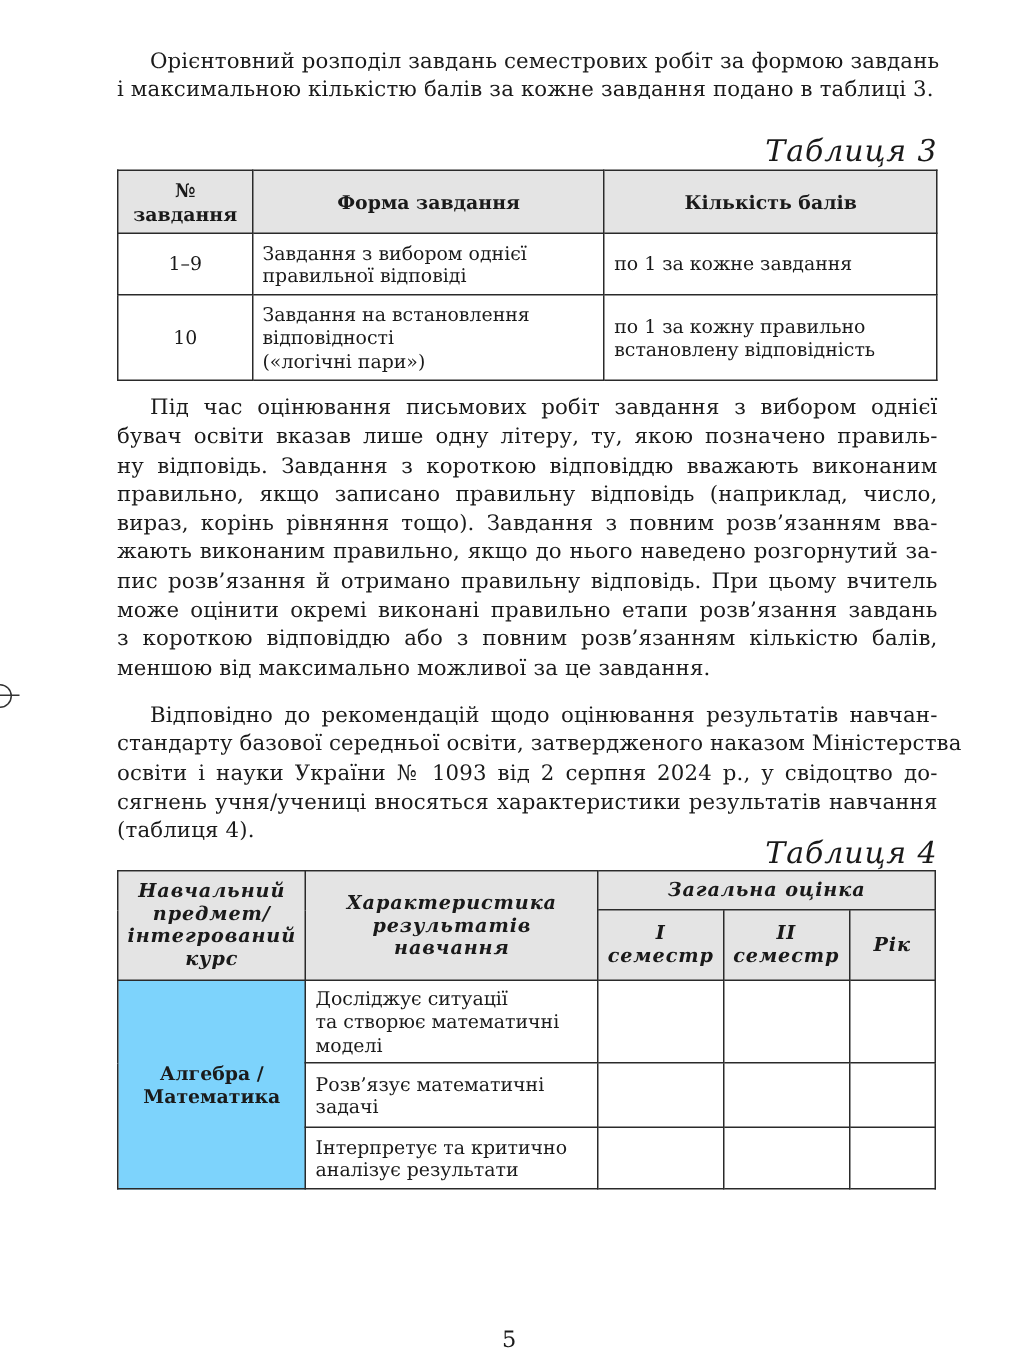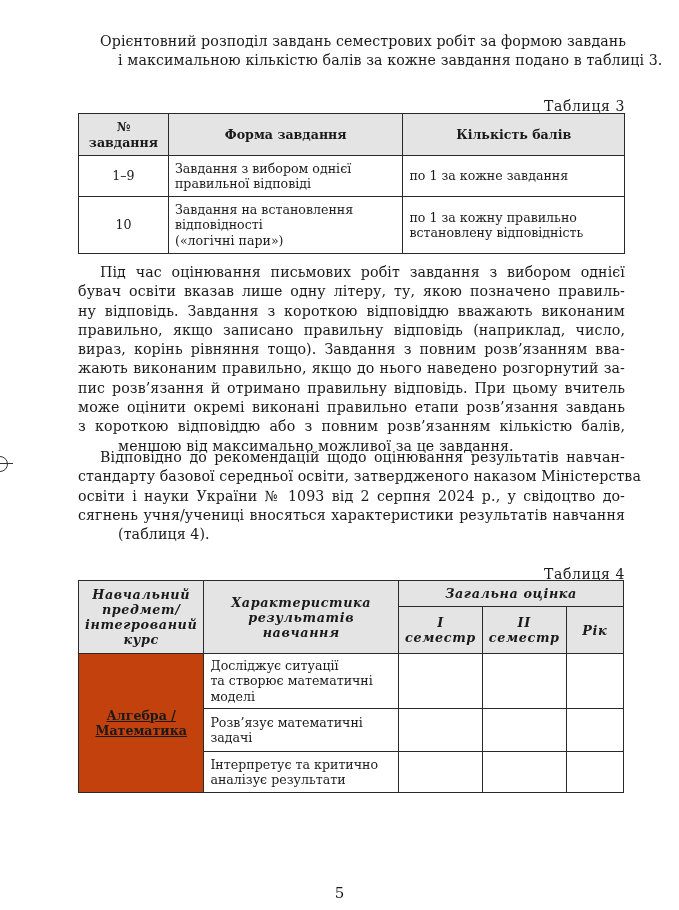--- a/index.html
+++ b/index.html
@@ -16,41 +16,41 @@
   .reg-mark::after { content: ""; position: absolute; top: -3px; bottom: -3px; left: 6px; width: 1px; background: #333; }
 
   .para {
     position: absolute; left: 78px; width: 547px;
     font-size: 14.2px; line-height: 19.3px;
     text-align: justify; letter-spacing: 0.1px;
     margin: 0;
   }
   .para .line { display: block; text-align: justify; text-align-last: justify; white-space: nowrap; }
   .para .line.indent { padding-left: 22px; }
-  .para .line.last { text-align-last: left; margin-left: 40px; }
+  .para .line.last { text-align-last: left; }
   .para b { font-weight: normal; }
 
   .caption {
     position: absolute; right: 54px;
-    font-size: 14px; letter-spacing: 0.6px; margin-top: 10px;
+    font-style: italic; font-size: 20px; letter-spacing: 0.6px;
   }
 
   table.t {
     position: absolute; border-collapse: collapse;
     font-size: 12.6px; line-height: 15.5px;
     color: #1a1a1a;
   }
   table.t td, table.t th {
     border: 1.4px solid #2a2a2a;
     padding: 0 6px;
     vertical-align: middle;
   }
   table.t th { background: #e4e4e4; font-weight: bold; text-align: center; }
   table.t td.center { text-align: center; }
-  table.t td.shaded { background: #c2410c; font-weight: bold; text-align: center; text-decoration: underline; }
+  table.t td.shaded { background: #7dd3fc; font-weight: bold; text-align: center; }
   table.t4 th { font-style: italic; letter-spacing: 0.6px; font-size: 12.8px; line-height: 15px; margin-top: 18px; }
   .cell-line { display: block; }
 
   .page-num {
     position: absolute; left: 0; width: 679px; top: 884px;
     text-align: center; font-size: 15px;
   }
 </style>
 </head>
 <body>
@@ -110,21 +110,21 @@
   <span class="line">ну відповідь. Завдання з короткою відповіддю вважають виконаним</span>
   <span class="line">правильно, якщо записано правильну відповідь (наприклад, число,</span>
   <span class="line">вираз, корінь рівняння тощо). Завдання з повним розв’язанням вва-</span>
   <span class="line">жають виконаним правильно, якщо до нього наведено розгорнутий за-</span>
   <span class="line">пис розв’язання й отримано правильну відповідь. При цьому вчитель</span>
   <span class="line">може оцінити окремі виконані правильно етапи розв’язання завдань</span>
   <span class="line">з короткою відповіддю або з повним розв’язанням кількістю балів,</span>
   <span class="line last">меншою від максимально можливої за це завдання.</span>
 </p>
 
-<p class="para" style="top:448px;">
+<p class="para" style="top:468px;">
   <span class="line indent">Відповідно до рекомендацій щодо оцінювання результатів навчан-</span>
   <span class="line">стандарту базової середньої освіти, затвердженого наказом Міністерства</span>
   <span class="line">освіти і науки України № 1093 від 2 серпня 2024 р., у свідоцтво до-</span>
   <span class="line"><span>сягнень учня/учениці вносяться </span><b>характеристики результатів навчання</b></span>
   <span class="line last">(таблиця 4).</span>
 </p>
 
 <div class="caption" style="top:556px;">Таблиця 4</div>
 
 <table class="t t4" style="left:78px; top:580px; width:546px;">

